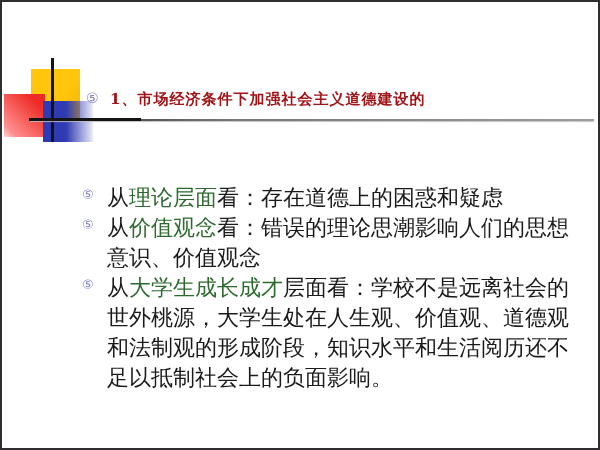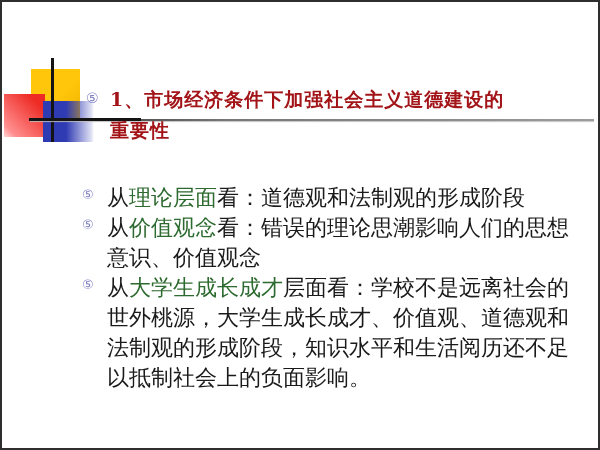--- a/index.html
+++ b/index.html
@@ -23,21 +23,21 @@
   .cross-v{position:absolute;left:49px;top:56px;width:3px;height:84px;background:#141414;}
   .cross-h{position:absolute;left:27px;top:116px;width:112px;height:3px;background:#141414;z-index:3;}
   .rule{position:absolute;left:28px;top:117px;width:564px;height:2px;
     background:linear-gradient(to right,#2a2a2a,#777 35%,#8d8d8d 75%,#9d9d9d);
     box-shadow:0 1px 1px rgba(190,190,190,.9);z-index:2;}
   
   .title-row{position:absolute;left:84px;top:82px;width:500px;display:flex;z-index:4;}
   .title-marker{flex:none;width:24px;padding-top:7px;
     font-family:"DejaVu Sans","Liberation Sans",sans-serif;
     font-size:14px;line-height:1;color:var(--marker);}
-  .title-text{font-size:19px;font-weight:bold;line-height:31px;
+  .title-text{font-size:15px;font-weight:bold;line-height:31px;
     color:var(--title_red);letter-spacing:1px;}
   
   .body-block{position:absolute;left:80px;top:181px;width:496px;}
   .bullet-item{display:flex;font-size:22px;line-height:30px;}
   .bullet-marker{flex:none;width:25px;padding-top:5px;
     font-family:"DejaVu Sans","Liberation Sans",sans-serif;
     font-size:13px;line-height:1;color:var(--marker);}
   .bullet-text{color:var(--body);width:471px;}
   .hl{color:var(--highlight);}
 </style>
@@ -53,41 +53,40 @@
     <div class="cross-v"></div>
     <div class="cross-h"></div>
   </div>
 
   <div class="rule"></div>
 
   <div class="title-row">
     <span class="title-marker">⑤</span>
     <div class="title-text">
       <div>1、市场经济条件下加强社会主义道德建设的</div>
-      <div>重要性</div>
     </div>
   </div>
 
   <div class="body-block">
 
     <div class="bullet-item">
       <span class="bullet-marker">⑤</span>
       <div class="bullet-text">
-        <span>从</span><span class="hl">理论层面</span><span>看：道德观和法制观的形成阶段</span>
+        <span>从</span><span class="hl">理论层面</span><span>看：存在道德上的困惑和疑虑</span>
       </div>
     </div>
 
     <div class="bullet-item">
       <span class="bullet-marker">⑤</span>
       <div class="bullet-text">
         <span>从</span><span class="hl">价值观念</span><span>看：错误的理论思潮影响人们的思想意识、价值观念</span>
       </div>
     </div>
 
     <div class="bullet-item">
       <span class="bullet-marker">⑤</span>
       <div class="bullet-text">
-        <span>从</span><span class="hl">大学生成长成才</span><span>层面看：学校不是远离社会的世外桃源，大学生成长成才、价值观、道德观和法制观的形成阶段，知识水平和生活阅历还不足以抵制社会上的负面影响。</span>
+        <span>从</span><span class="hl">大学生成长成才</span><span>层面看：学校不是远离社会的世外桃源，大学生处在人生观、价值观、道德观和法制观的形成阶段，知识水平和生活阅历还不足以抵制社会上的负面影响。</span>
       </div>
     </div>
 
   </div>
 </div>
 
 </body></html>

